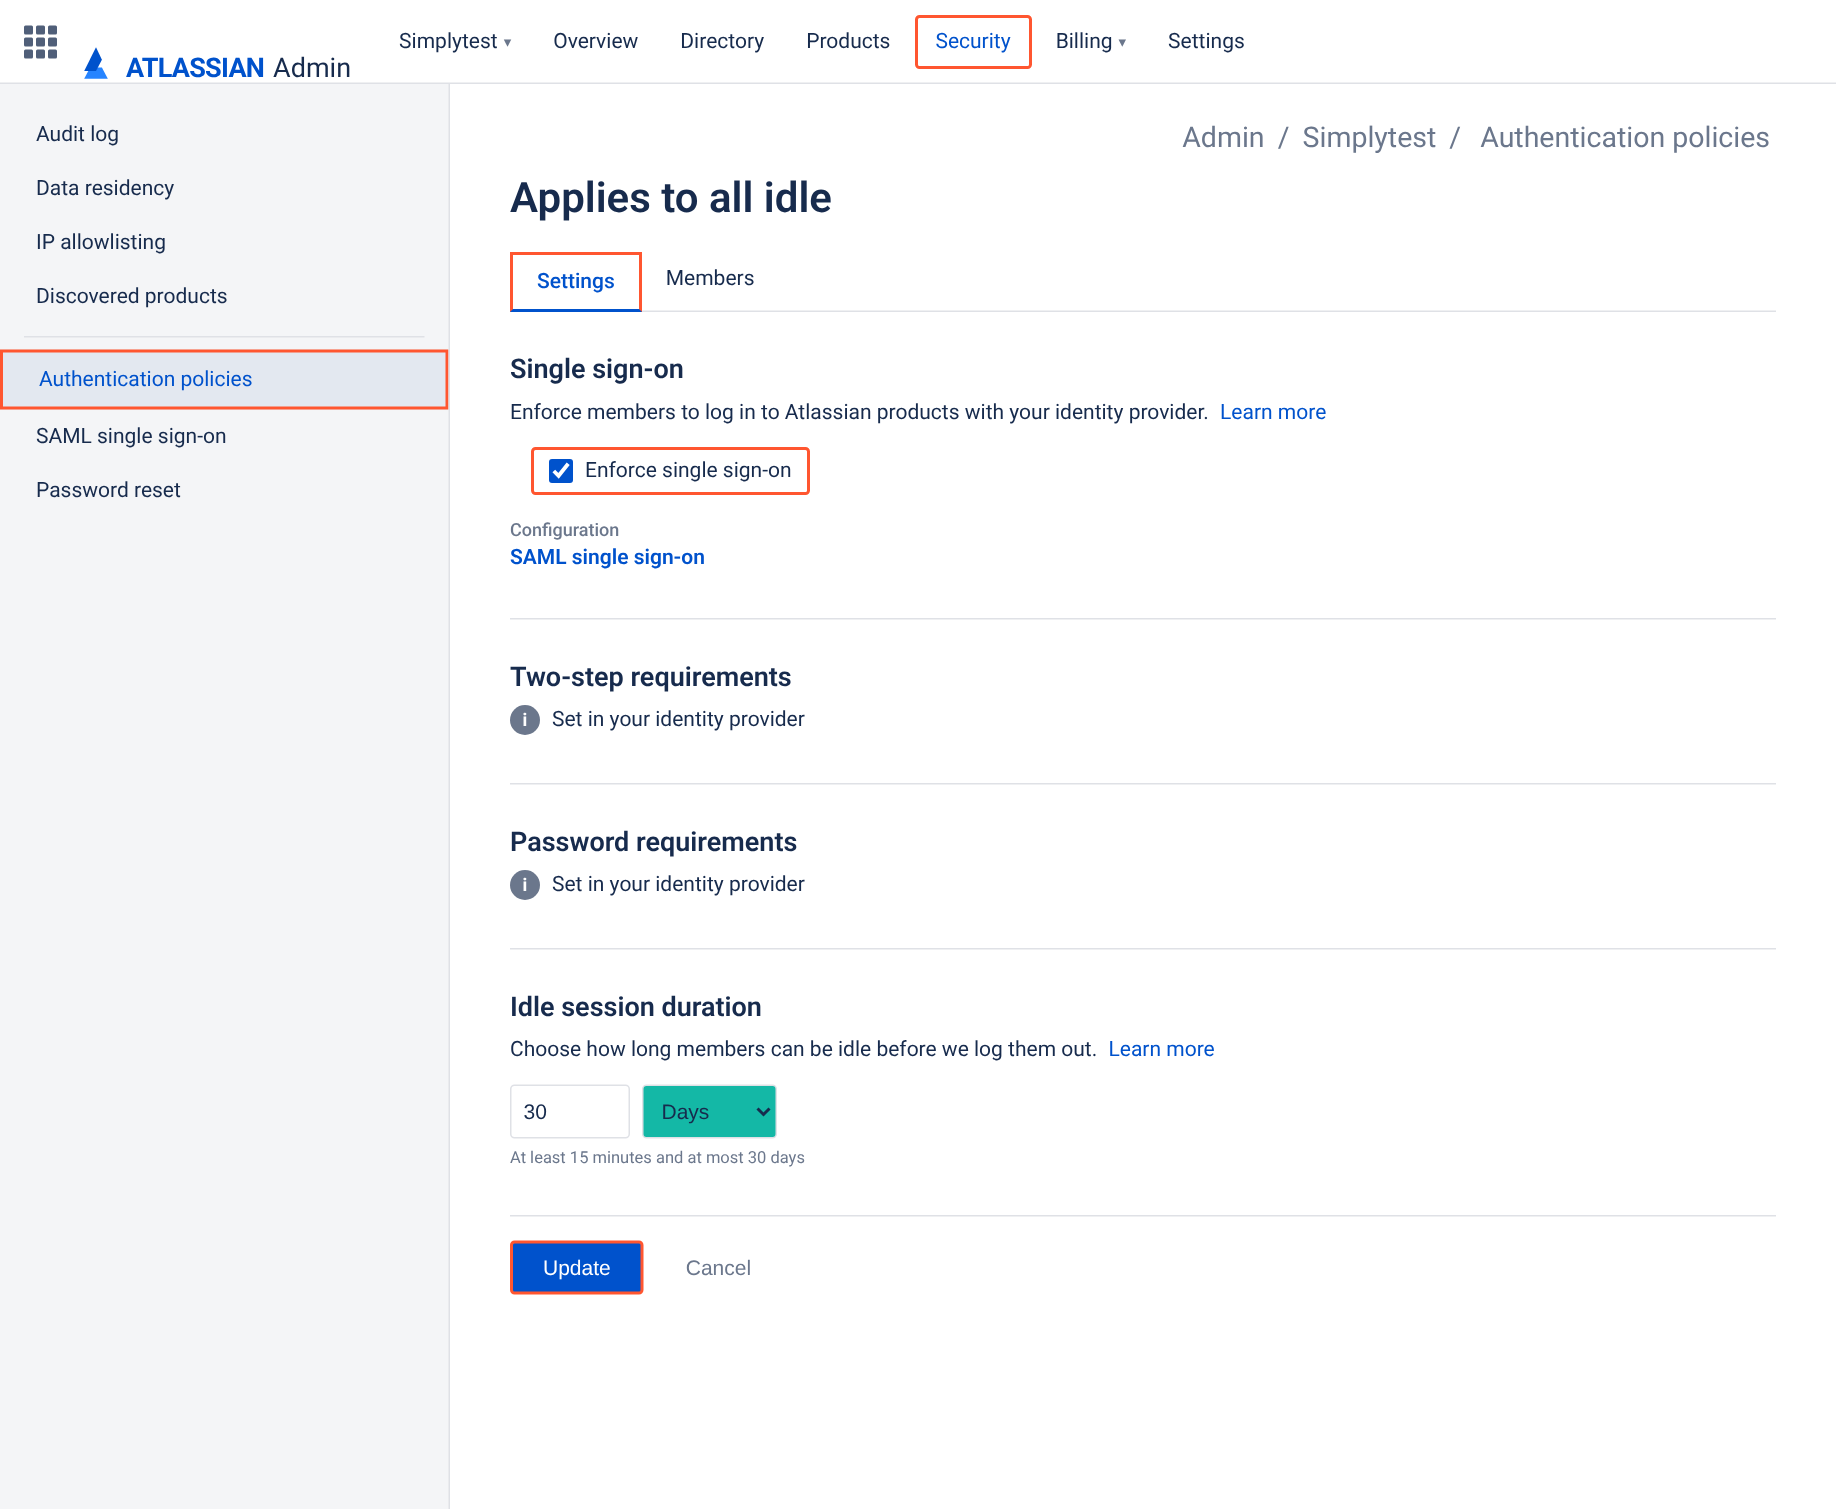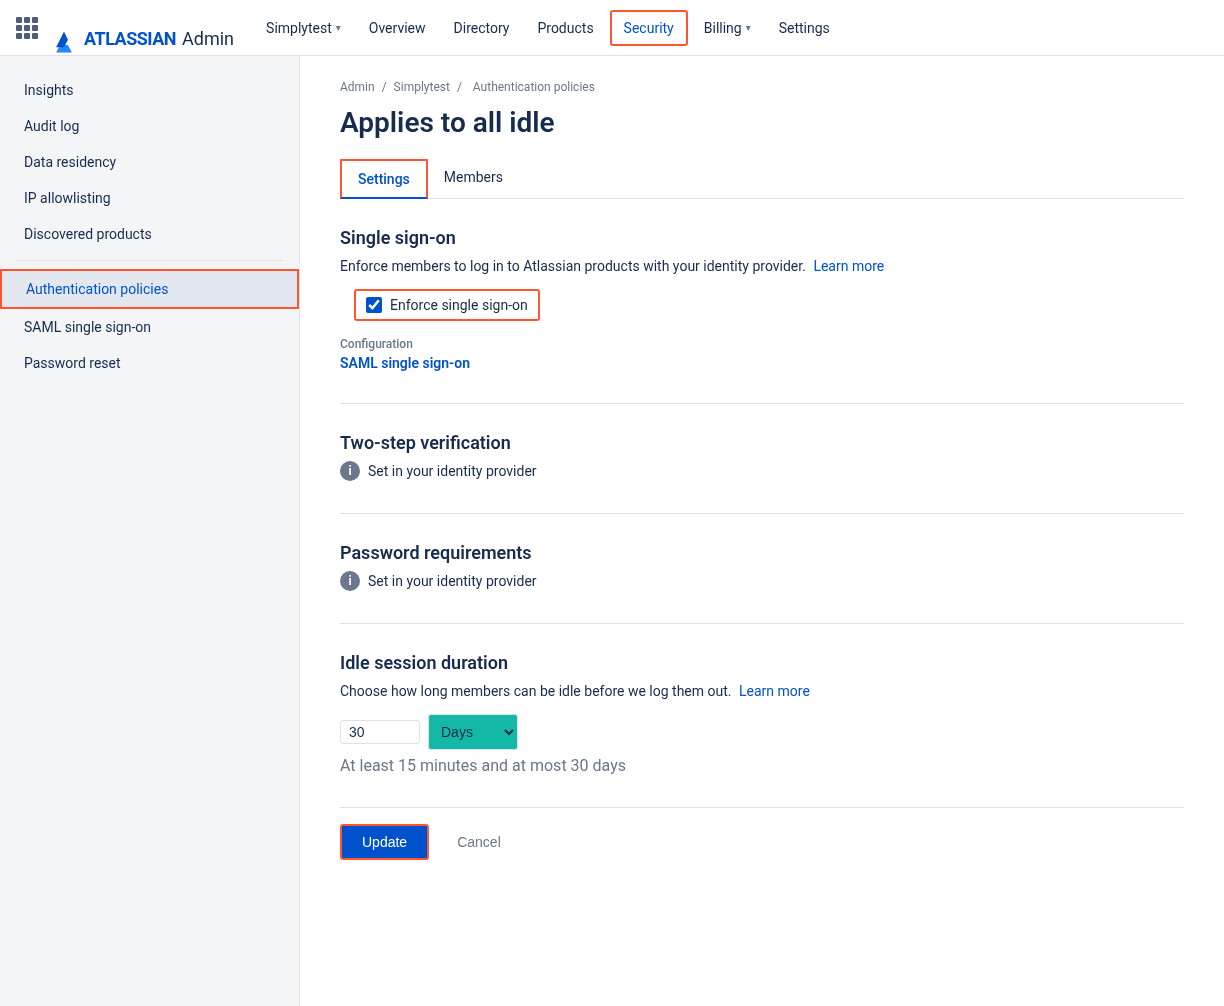--- a/index.html
+++ b/index.html
@@ -40,21 +40,21 @@
       margin-right: 4px;
     }
     .grid-icon span {
       width: 6px;
       height: 6px;
       background: #505f79;
       border-radius: 1px;
     }
     .atlassian-logo {
       display: flex;
-      align-items: flex-start;
+      align-items: flex-end;
       gap: 6px;
       margin-top: 28px;
     }
     .logo-triangle {
       width: 28px;
       height: 28px;
     }
     .nav-item {
       display: flex;
       align-items: center;
@@ -118,23 +118,24 @@
     
     .main {
       flex: 1;
       overflow-y: auto;
       padding: 24px 40px;
       background: #fff;
     }
 
     
     .breadcrumb {
-      font-size: 12px;
+      font-size: 19px;
       color: #6b778c;
       margin-bottom: 12px;
+      text-align: right;
     }
     .breadcrumb a {
       color: #6b778c;
       text-decoration: none;
     }
     .breadcrumb span { margin: 0 4px; }
 
     
     .page-title {
       font-size: 28px;
@@ -259,40 +260,40 @@
 
     
     .idle-row {
       display: flex;
       align-items: center;
       gap: 8px;
       margin-top: 12px;
     }
     .idle-input {
       width: 80px;
-      height: 24px;
+      height: 36px;
       border: 1px solid #dfe1e6;
       border-radius: 3px;
       padding: 0 8px;
       font-size: 14px;
       color: #172b4d;
     }
     .idle-select {
       height: 36px;
       border: 1px solid #dfe1e6;
       border-radius: 3px;
       padding: 0 8px;
       font-size: 14px;
       color: #172b4d;
       background: #14b8a6;
       cursor: pointer;
       min-width: 90px;
     }
     .idle-hint {
-      font-size: 16px;
+      font-size: 11px;
       color: #6b778c;
       margin-top: 6px;
     }
 
     
     .action-row {
       display: flex;
       align-items: center;
       gap: 12px;
       margin-top: 24px;
@@ -367,23 +368,20 @@
   </a>
   <a class="nav-item">
     <span>Settings</span>
   </a>
 </nav>
 
 <div class="layout">
 
   <aside class="sidebar">
     <a class="sidebar-item">
-      <span>Insights</span>
-    </a>
-    <a class="sidebar-item">
       <span>Audit log</span>
     </a>
     <a class="sidebar-item">
       <span>Data residency</span>
     </a>
     <a class="sidebar-item">
       <span>IP allowlisting</span>
     </a>
     <a class="sidebar-item">
       <span>Discovered products</span>
@@ -437,21 +435,21 @@
 
       <div>
         <div class="config-label">Configuration</div>
         <a class="config-link">SAML single sign-on</a>
       </div>
     </div>
 
     <hr class="section-divider">
 
     <div class="section">
-      <h2 class="section-title">Two-step verification</h2>
+      <h2 class="section-title">Two-step requirements</h2>
       <div class="info-row">
         <div class="info-icon">i</div>
         <span class="info-text">Set in your identity provider</span>
       </div>
     </div>
 
     <hr class="section-divider">
 
     <div class="section">
       <h2 class="section-title">Password requirements</h2>

